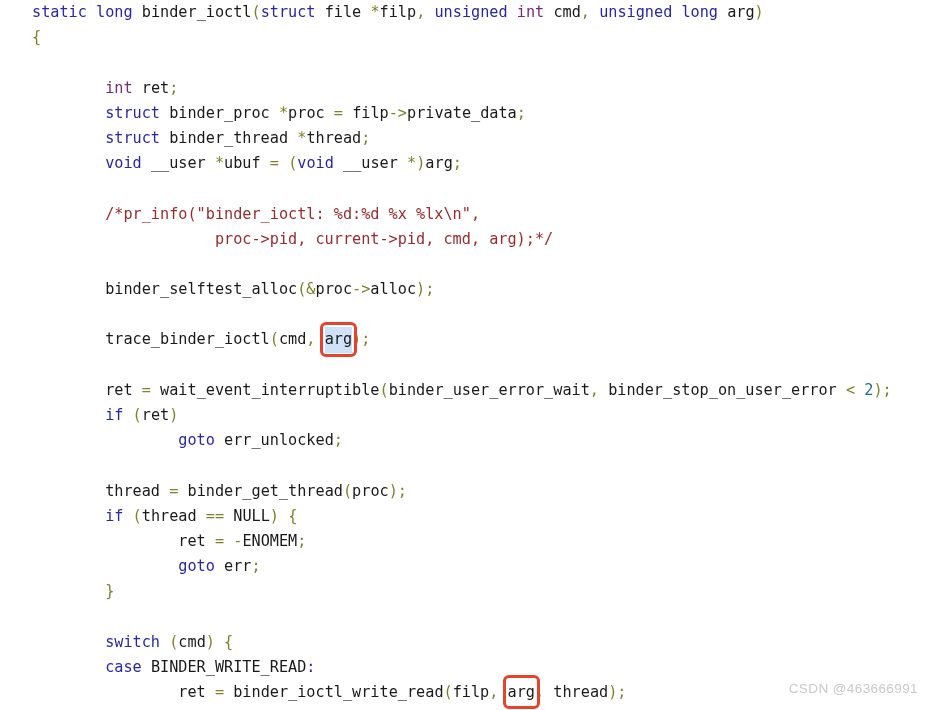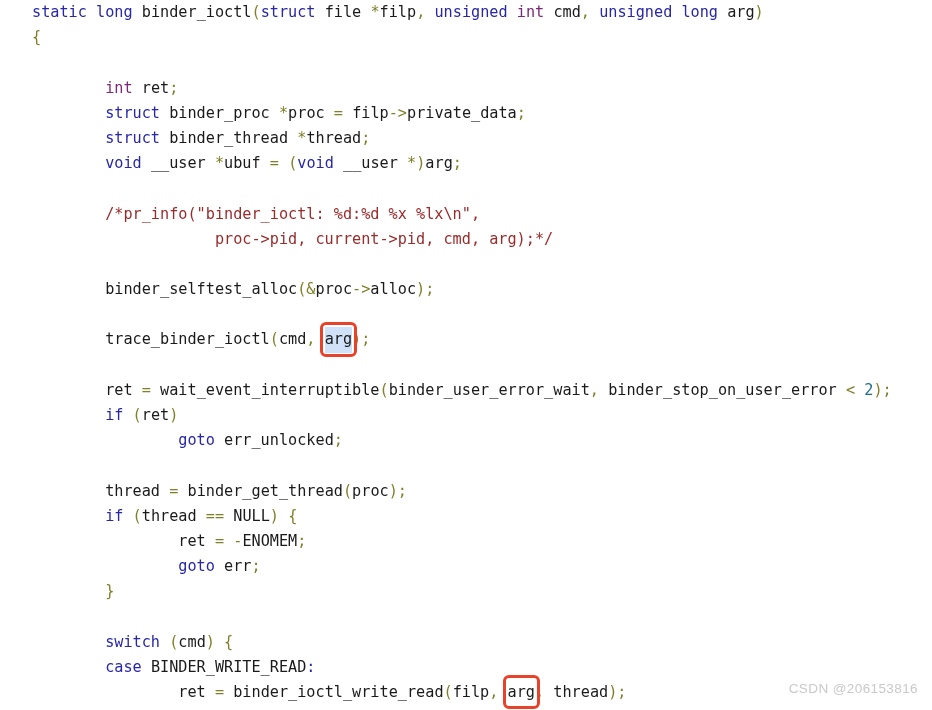--- a/index.html
+++ b/index.html
@@ -83,15 +83,15 @@
     white-space: pre;
   }
 </style>
 </head>
 <body>
 
 <div id="code-view">
 
   <pre class="code-block"><div class="line"><span class="kw">static</span> <span class="kw">long</span> <span class="id">binder_ioctl</span><span class="op">(</span><span class="kw">struct</span> <span class="id">file</span> <span class="op">*</span><span class="id">filp</span><span class="op">,</span> <span class="kw">unsigned</span> <span class="typ">int</span> <span class="id">cmd</span><span class="op">,</span> <span class="kw">unsigned</span> <span class="kw">long</span> <span class="id">arg</span><span class="op">)</span></div><div class="line"><span class="op">{</span></div><div class="line"> </div><div class="line">        <span class="typ">int</span> <span class="id">ret</span><span class="op">;</span></div><div class="line">        <span class="kw">struct</span> <span class="id">binder_proc</span> <span class="op">*</span><span class="id">proc</span> <span class="op">=</span> <span class="id">filp</span><span class="op">-&gt;</span><span class="id">private_data</span><span class="op">;</span></div><div class="line">        <span class="kw">struct</span> <span class="id">binder_thread</span> <span class="op">*</span><span class="id">thread</span><span class="op">;</span></div><div class="line">        <span class="kw">void</span> <span class="id">__user</span> <span class="op">*</span><span class="id">ubuf</span> <span class="op">=</span> <span class="op">(</span><span class="kw">void</span> <span class="id">__user</span> <span class="op">*)</span><span class="id">arg</span><span class="op">;</span></div><div class="line"> </div><div class="line">        <span class="cm">/*pr_info("binder_ioctl: %d:%d %x %lx\n",</span></div><div class="line">        <span class="cm">            proc-&gt;pid, current-&gt;pid, cmd, arg);*/</span></div><div class="line"> </div><div class="line">        <span class="id">binder_selftest_alloc</span><span class="op">(&amp;</span><span class="id">proc</span><span class="op">-&gt;</span><span class="id">alloc</span><span class="op">);</span></div><div class="line"> </div><div class="line">        <span class="id">trace_binder_ioctl</span><span class="op">(</span><span class="id">cmd</span><span class="op">,</span> <span class="hl-box selected">arg</span><span class="op">);</span></div><div class="line"> </div><div class="line">        <span class="id">ret</span> <span class="op">=</span> <span class="id">wait_event_interruptible</span><span class="op">(</span><span class="id">binder_user_error_wait</span><span class="op">,</span> <span class="id">binder_stop_on_user_error</span> <span class="op">&lt;</span> <span class="num">2</span><span class="op">);</span></div><div class="line">        <span class="kw">if</span> <span class="op">(</span><span class="id">ret</span><span class="op">)</span></div><div class="line">                <span class="kw">goto</span> <span class="id">err_unlocked</span><span class="op">;</span></div><div class="line"> </div><div class="line">        <span class="id">thread</span> <span class="op">=</span> <span class="id">binder_get_thread</span><span class="op">(</span><span class="id">proc</span><span class="op">);</span></div><div class="line">        <span class="kw">if</span> <span class="op">(</span><span class="id">thread</span> <span class="op">==</span> <span class="id">NULL</span><span class="op">)</span> <span class="op">{</span></div><div class="line">                <span class="id">ret</span> <span class="op">=</span> <span class="op">-</span><span class="id">ENOMEM</span><span class="op">;</span></div><div class="line">                <span class="kw">goto</span> <span class="id">err</span><span class="op">;</span></div><div class="line">        <span class="op">}</span></div><div class="line"> </div><div class="line">        <span class="kw">switch</span> <span class="op">(</span><span class="id">cmd</span><span class="op">)</span> <span class="op">{</span></div><div class="line">        <span class="kw">case</span> <span class="id">BINDER_WRITE_READ</span><span class="lbl">:</span></div><div class="line">                <span class="id">ret</span> <span class="op">=</span> <span class="id">binder_ioctl_write_read</span><span class="op">(</span><span class="id">filp</span><span class="op">,</span> <span class="hl-box">arg</span><span class="op">,</span> <span class="id">thread</span><span class="op">);</span></div><div class="line">                <span class="kw">if</span> <span class="op">(</span><span class="id">ret</span><span class="op">)</span></div></pre>
 
-  <div class="watermark">CSDN @206153816</div>
+  <div class="watermark">CSDN @463666991</div>
 
 </div>
 
 </body></html>

